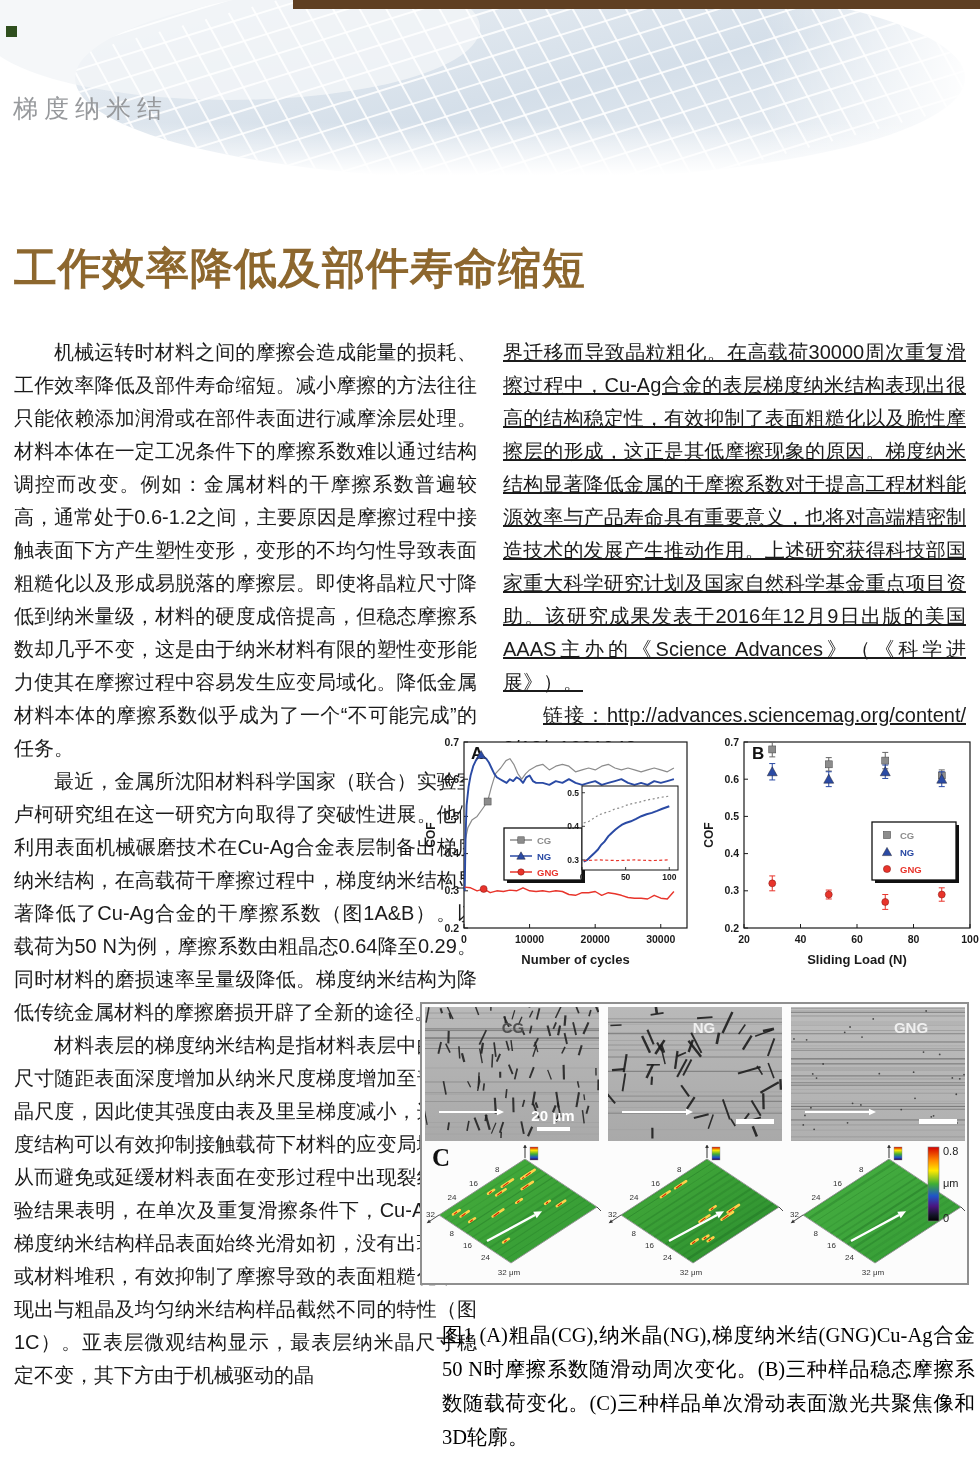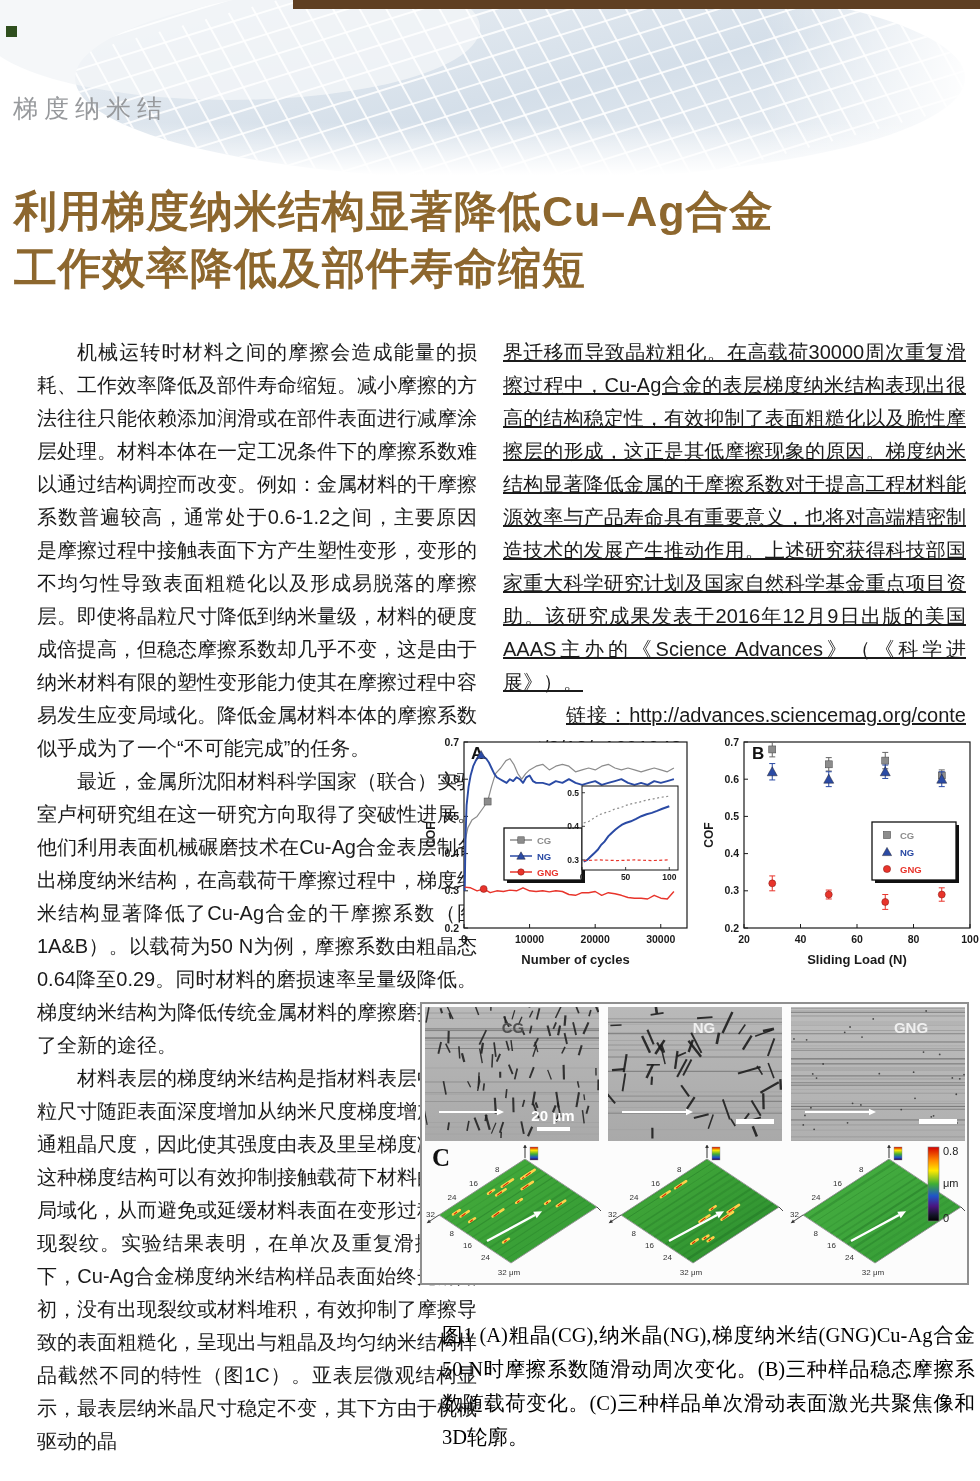--- a/index.html
+++ b/index.html
@@ -8,21 +8,21 @@
   .header{position:absolute;left:0;top:0;width:980px;height:175px;}
   #mesh-svg{position:absolute;left:0;top:0;}
   .topbar{position:absolute;top:0;left:293px;right:0;height:9px;background:var(--top-bar,#5f3f22);}
   .green-sq{position:absolute;left:6px;top:26px;width:11px;height:11px;background:var(--green-square,#2f4f1e);}
   .section-label{position:absolute;left:13px;top:92px;font-size:25px;letter-spacing:6px;color:var(--section-label,#97999c);}
   .title{position:absolute;left:14px;top:183px;font-size:43px;line-height:57px;font-weight:bold;
          letter-spacing:1px;color:var(--title-color,#8d672e);}
   .col{position:absolute;top:336px;width:463px;font-size:20px;line-height:33px;text-align:justify;}
   .col-left{left:14px;}
   .col-right{left:503px;text-decoration:underline;}
-  .para.indent{text-indent:2em;margin-left:23px;}
+  .para.indent{text-indent:2em;}
   .url{word-break:break-all;}
   .charts{position:absolute;left:424px;top:726px;width:556px;height:260px;}
   #chartA{position:absolute;left:0;top:0;}
   #chartB{position:absolute;left:278px;top:0;}
   .figbox{position:absolute;left:420px;top:1002px;width:549px;height:283px;border:2px solid #8f8f8f;background:#fcfcfc;}
   .micro{position:absolute;top:3px;}
   #micro0{left:3px}#micro1{left:186px}#micro2{left:369px}
   .panelC-label{position:absolute;left:10px;top:140px;font-family:"Liberation Serif",serif;font-weight:bold;font-size:25px;color:#111;}
   .surf{position:absolute;top:141px;}
   #surf0{left:1px}#surf1{left:183px}#surf2{left:365px}
@@ -125,21 +125,21 @@
           </g>
         </g>
         <rect x="0" y="0" width="980" height="175" fill="url(#fadeR)"></rect>
         <rect x="0" y="0" width="980" height="175" fill="url(#fadeB)"></rect>
       </svg>
     <div class="topbar"></div>
     <div class="green-sq"></div>
     <div class="section-label">梯度纳米结</div>
   </div>
 
-  <h1 class="title"><span>利用梯度纳米结构显著降低Cu–Ag合金</span><br><span>工作效率降低及部件寿命缩短</span></h1>
+  <h1 class="title"><br><span>工作效率降低及部件寿命缩短</span></h1>
 
   <div class="col col-left">
     <p class="para indent">机械运转时材料之间的摩擦会造成能量的损耗、工作效率降低及部件寿命缩短。减小摩擦的方法往往只能依赖添加润滑或在部件表面进行减摩涂层处理。材料本体在一定工况条件下的摩擦系数难以通过结构调控而改变。例如：金属材料的干摩擦系数普遍较高，通常处于0.6-1.2之间，主要原因是摩擦过程中接触表面下方产生塑性变形，变形的不均匀性导致表面粗糙化以及形成易脱落的摩擦层。即使将晶粒尺寸降低到纳米量级，材料的硬度成倍提高，但稳态摩擦系数却几乎不变，这是由于纳米材料有限的塑性变形能力使其在摩擦过程中容易发生应变局域化。降低金属材料本体的摩擦系数似乎成为了一个“不可能完成”的任务。</p>
     <p class="para indent">最近，金属所沈阳材料科学国家（联合）实验室卢柯研究组在这一研究方向取得了突破性进展。他们利用表面机械碾磨技术在Cu-Ag合金表层制备出梯度纳米结构，在高载荷干摩擦过程中，梯度纳米结构显著降低了Cu-Ag合金的干摩擦系数（图1A&amp;B）。以载荷为50 N为例，摩擦系数由粗晶态0.64降至0.29。同时材料的磨损速率呈量级降低。梯度纳米结构为降低传统金属材料的摩擦磨损开辟了全新的途径。</p>
     <p class="para indent">材料表层的梯度纳米结构是指材料表层中的晶粒尺寸随距表面深度增加从纳米尺度梯度增加至普通粗晶尺度，因此使其强度由表及里呈梯度减小，这种梯度结构可以有效抑制接触载荷下材料的应变局域化，从而避免或延缓材料表面在变形过程中出现裂纹。实验结果表明，在单次及重复滑擦条件下，Cu-Ag合金梯度纳米结构样品表面始终光滑如初，没有出现裂纹或材料堆积，有效抑制了摩擦导致的表面粗糙化，呈现出与粗晶及均匀纳米结构样品截然不同的特性（图1C）。亚表层微观结构显示，最表层纳米晶尺寸稳定不变，其下方由于机械驱动的晶</p>
   </div>
 
   <div class="col col-right">
     <p class="para">界迁移而导致晶粒粗化。在高载荷30000周次重复滑擦过程中，Cu-Ag合金的表层梯度纳米结构表现出很高的结构稳定性，有效抑制了表面粗糙化以及脆性摩擦层的形成，这正是其低摩擦现象的原因。梯度纳米结构显著降低金属的干摩擦系数对于提高工程材料能源效率与产品寿命具有重要意义，也将对高端精密制造技术的发展产生推动作用。上述研究获得科技部国家重大科学研究计划及国家自然科学基金重点项目资助。该研究成果发表于2016年12月9日出版的美国AAAS主办的《Science Advances》（《科学进展》）。</p>
     <p class="para indent"><span>链接：</span><span class="url">http://advances.sciencemag.org/content/2/12/e1601942</span></p>

